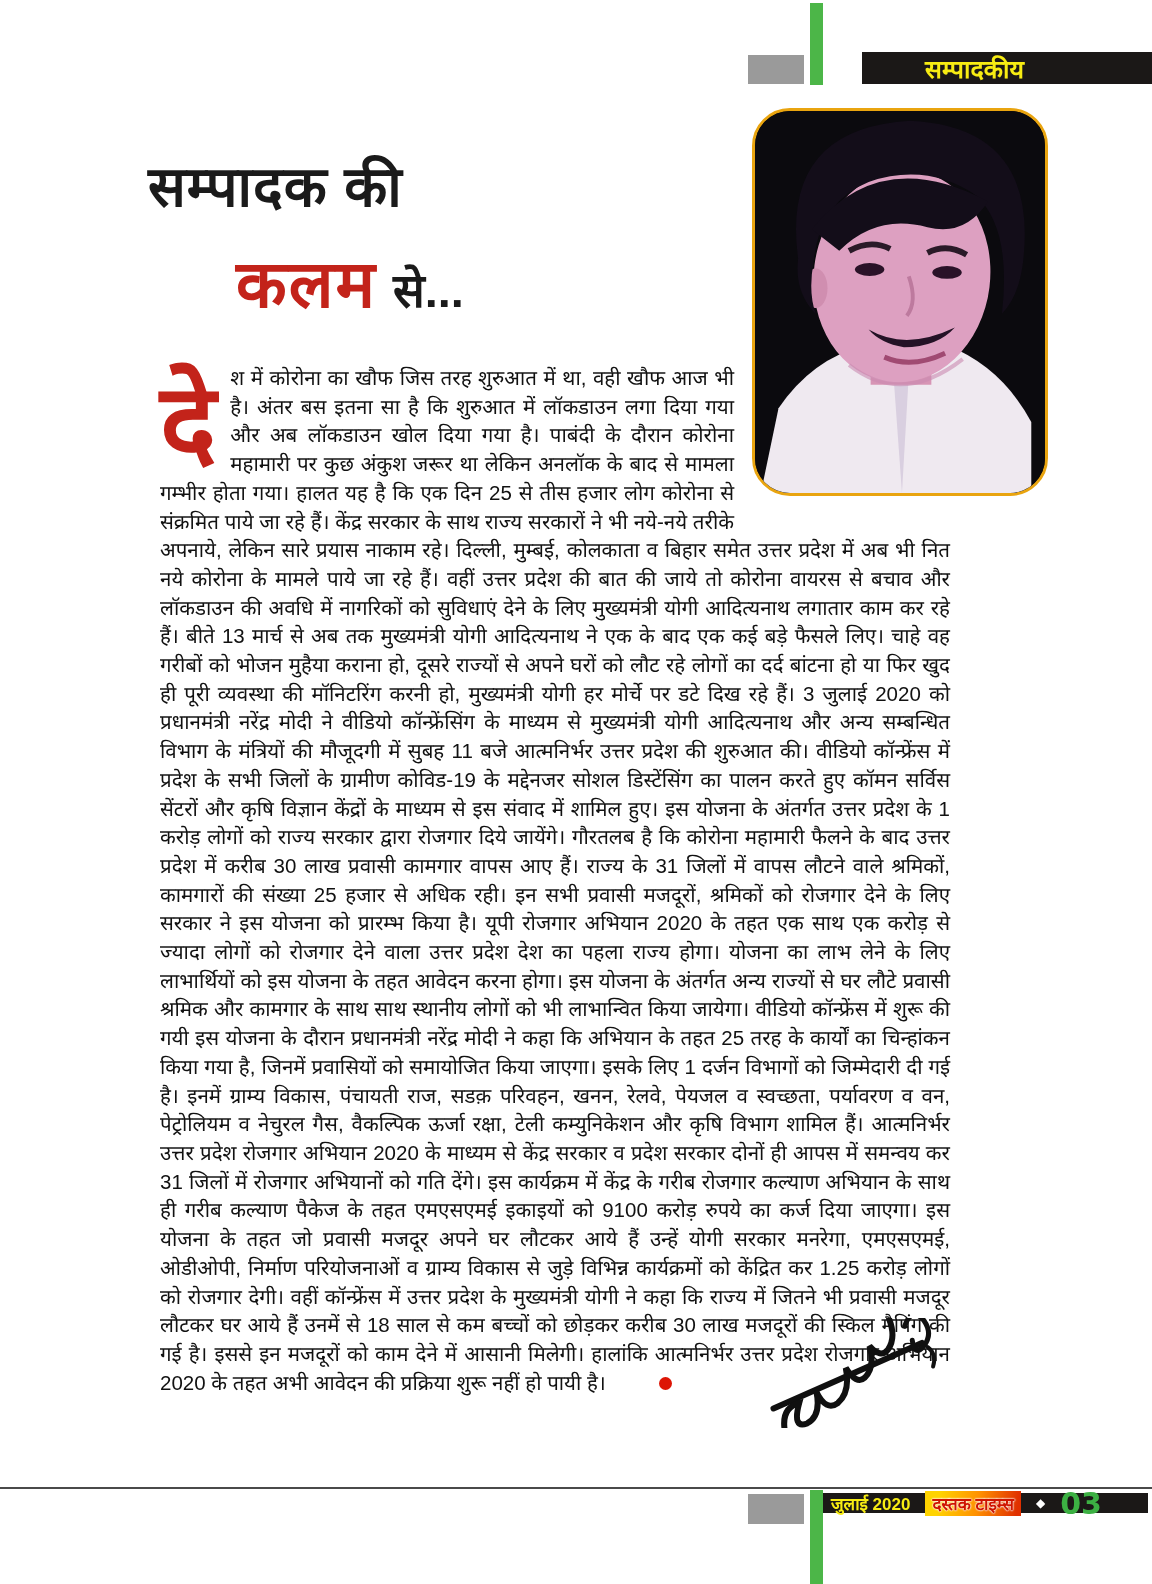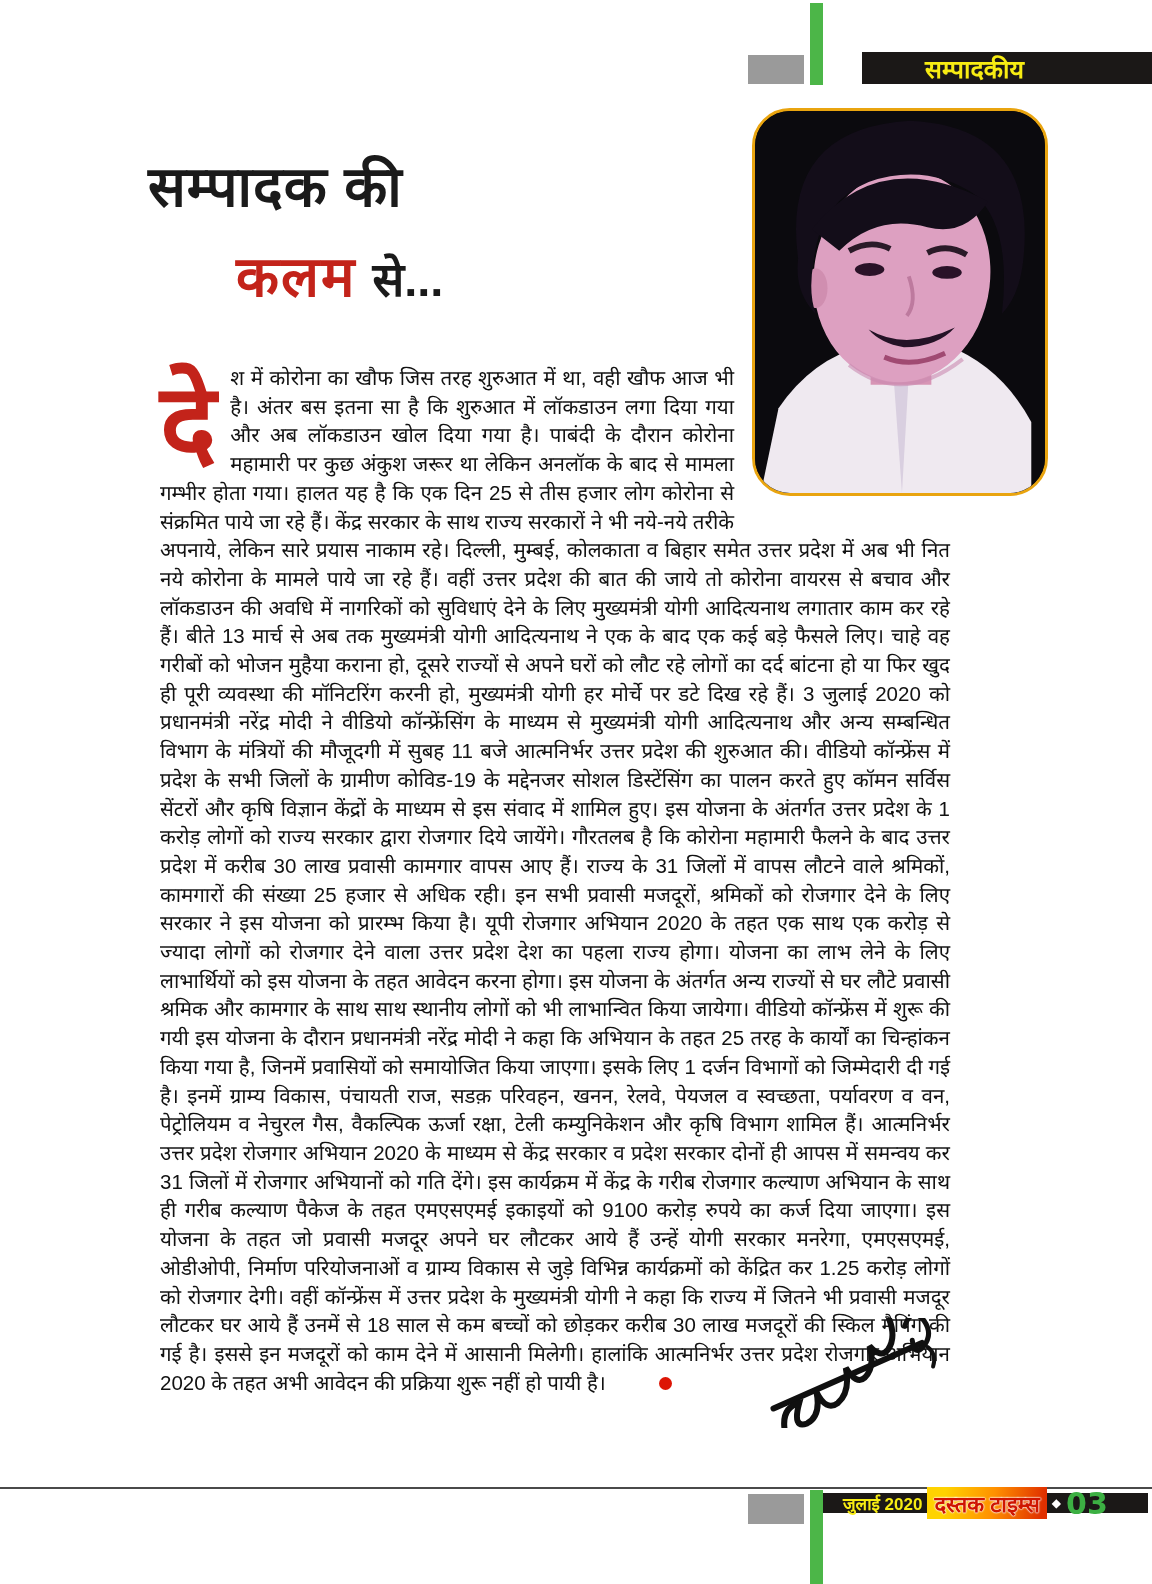--- a/index.html
+++ b/index.html
@@ -31,21 +31,21 @@
   
   .photo{
     position:absolute;left:752px;top:108px;width:296px;height:388px;
     border-radius:38px;border:3px solid var(--photo-border);
     overflow:hidden;background:#0b0a0e;box-sizing:border-box;
   }
   .photo svg{display:block;width:100%;height:100%;}
   
   .title1{position:absolute;left:148px;top:146px;font-size:56px;font-weight:bold;color:#1a1a1a;letter-spacing:1px;}
   .title2{position:absolute;left:236px;top:236px;white-space:nowrap;}
-  .title2 .red{font-size:56px;font-weight:bold;color:var(--red);letter-spacing:2px;font-family:Liberation Mono, monospace;}
+  .title2 .red{font-size:66px;font-weight:bold;color:var(--red);letter-spacing:2px;font-family:Liberation Mono, monospace;}
   .title2 .suffix{font-size:47px;font-weight:bold;color:#1a1a1a;margin-left:16px;}
   
   .article{
     position:absolute;left:160px;top:364px;width:790px;
     font-size:20.5px;line-height:28.7px;text-align:justify;color:#111;
   }
   .dropcap{
     float:left;color:var(--red);font-weight:bold;
     font-size:106px;line-height:96px;margin:10px 14px 6px 0;
   }
@@ -56,27 +56,27 @@
   }
   
   .signature{position:absolute;left:752px;top:1318px;width:200px;height:110px;}
   .signature svg{width:100%;height:100%;}
   
   .footer-line{position:absolute;left:0;top:1487px;width:1152px;height:2px;background:#4a4a4a;}
   .foot-grey{position:absolute;left:748px;top:1494px;width:56px;height:30px;background:var(--grey);}
   .foot-green{position:absolute;left:810px;top:1490px;width:13px;height:94px;background:var(--green);}
   .foot-black{
     position:absolute;left:823px;top:1493px;width:325px;height:20px;
-    background:var(--bar-black);display:flex;align-items:center;gap:5px;
-    padding-left:20px;box-sizing:border-box;
+    background:var(--bar-black);display:flex;align-items:center;gap:15px;
+    padding-left:8px;box-sizing:border-box;
   }
   .foot-month{color:var(--yellow);font-weight:bold;font-size:17px;white-space:nowrap;}
   .foot-logo{
     background:linear-gradient(100deg,#ffd300 15%,#ff9000 55%,#e03000 95%);
-    color:#cf1500;font-weight:bold;font-size:22px;padding:1px 7px;white-space:nowrap;
+    color:#cf1500;font-weight:bold;font-size:17px;padding:1px 7px;white-space:nowrap;
     text-shadow:0 0 2px #ffffff,0 0 2px #ffffff,0 0 1px #ffffff;
   }
   .foot-diamond{color:#ffffff;font-size:12px;}
   .foot-pagenum{color:var(--page-green);font-weight:bold;font-size:30px;font-family:"DejaVu Sans",sans-serif;}
 </style>
 </head>
 <body>
 
 <div class="page">
 

